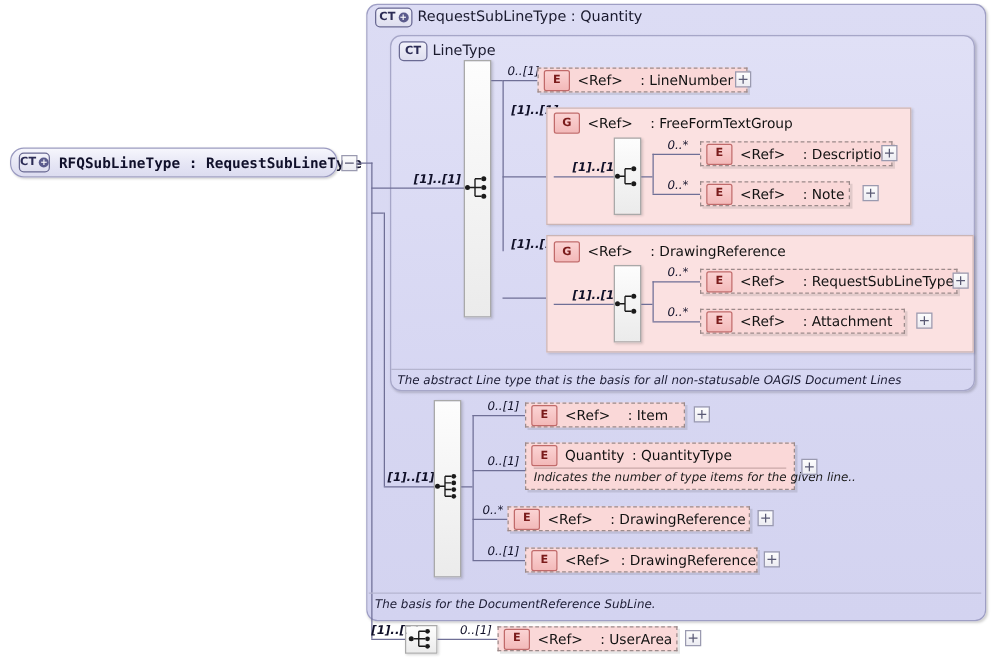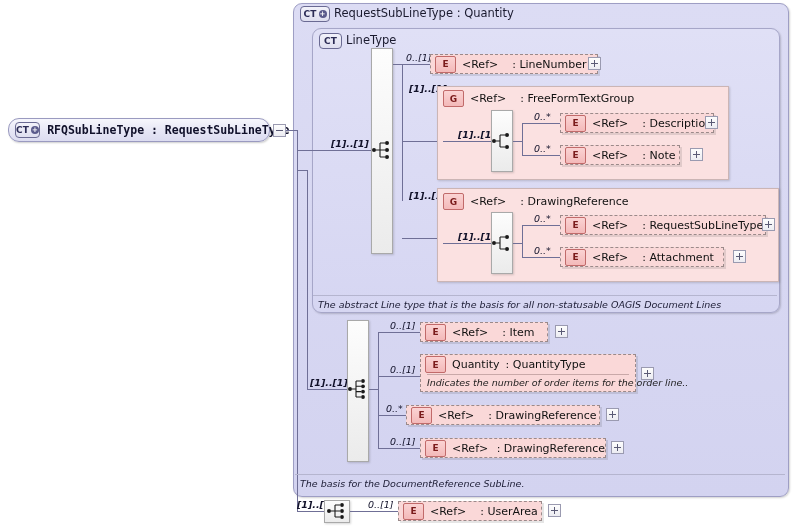--- a/index.html
+++ b/index.html
@@ -325,21 +325,21 @@
 <div class="card thin" style="left:390px;top:364px;">0..[1]</div>
 <div class="node-shadow" style="left:422px;top:356px;width:216px;height:38px;"></div>
 <div class="node opt tall" style="left:420px;top:354px;width:216px;height:38px;">
   <div class="row1">
     <span class="badge">E</span>
     <span class="ref">Quantity</span>
     <span style="display:inline-block;width:6px;"></span>
     <span class="nm">: QuantityType</span>
   </div>
   <div class="hr"></div>
-  <div class="row2">Indicates the number of order items for the order line..</div>
+  <div class="row2">Indicates the number of type items for the given line..</div>
 </div>
 <div class="expand" style="left:641px;top:367px;"></div>
 
 <div class="h" style="left:378px;top:415px;width:28px;"></div>
 <div class="card thin" style="left:386px;top:403px;">0..*</div>
 <div class="node-shadow" style="left:408px;top:407px;width:194px;height:20px;"></div>
 <div class="node opt" style="left:406px;top:405px;width:194px;height:20px;">
   <span class="badge">E</span>
   <span class="ref">&lt;Ref&gt;</span>
   <span class="sep"></span>

